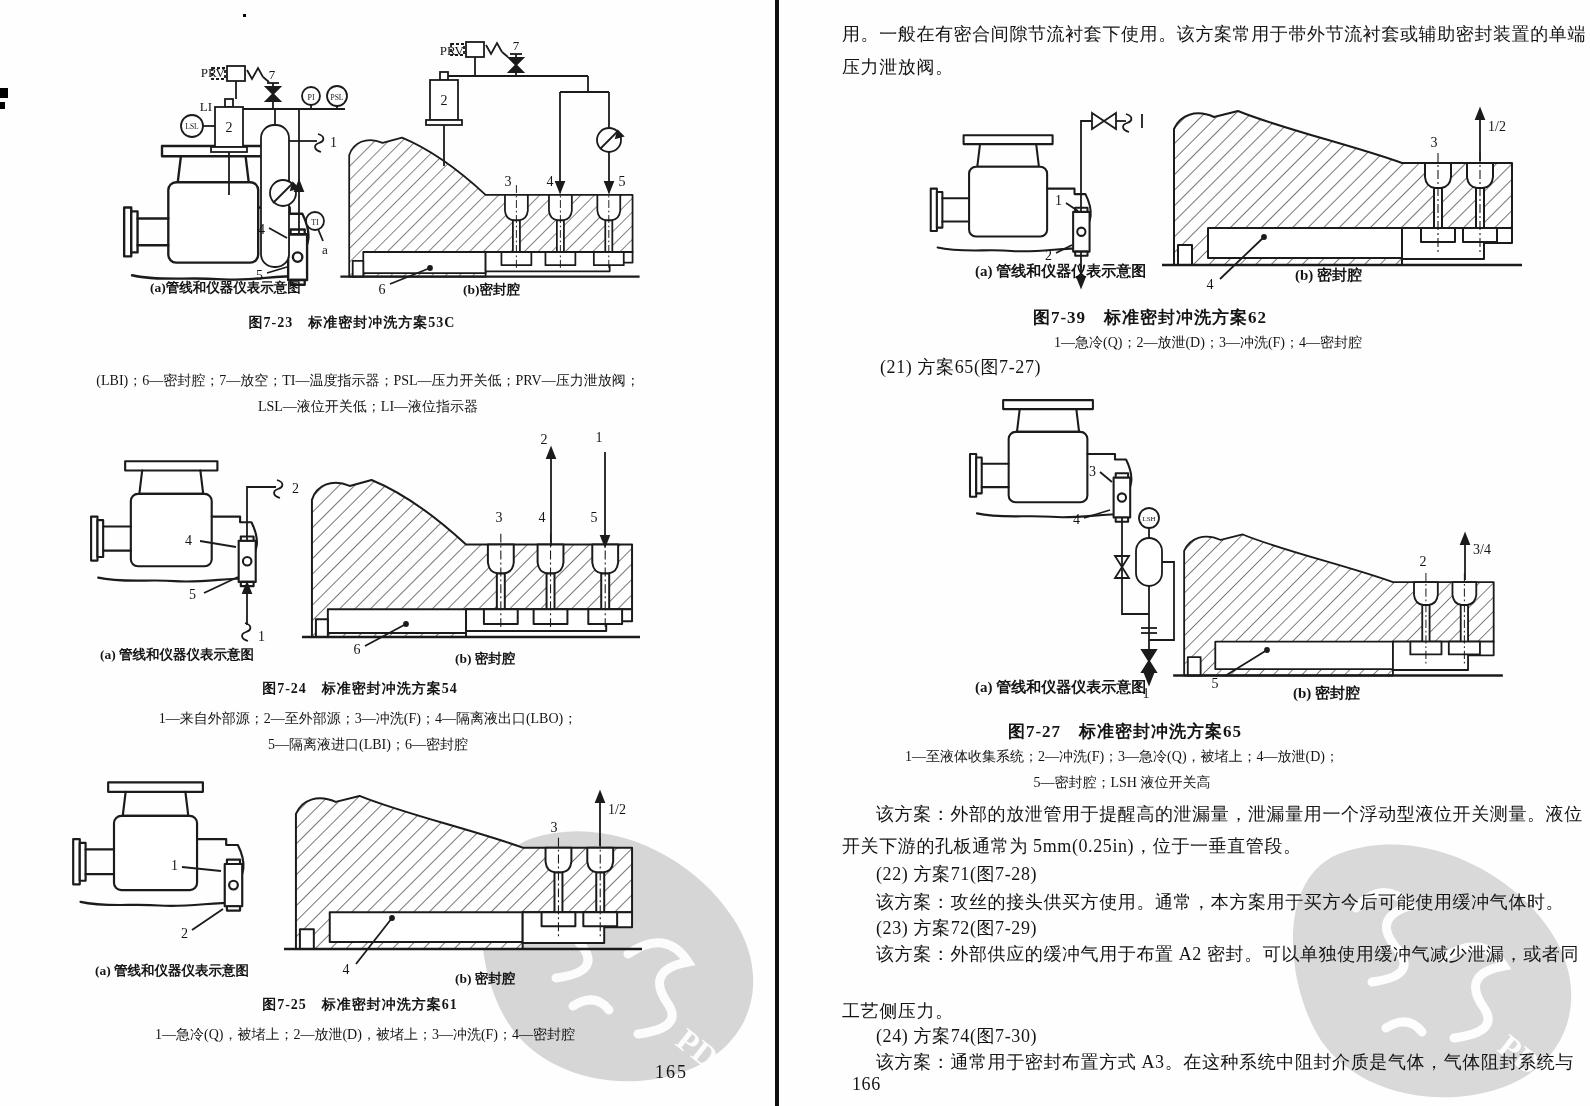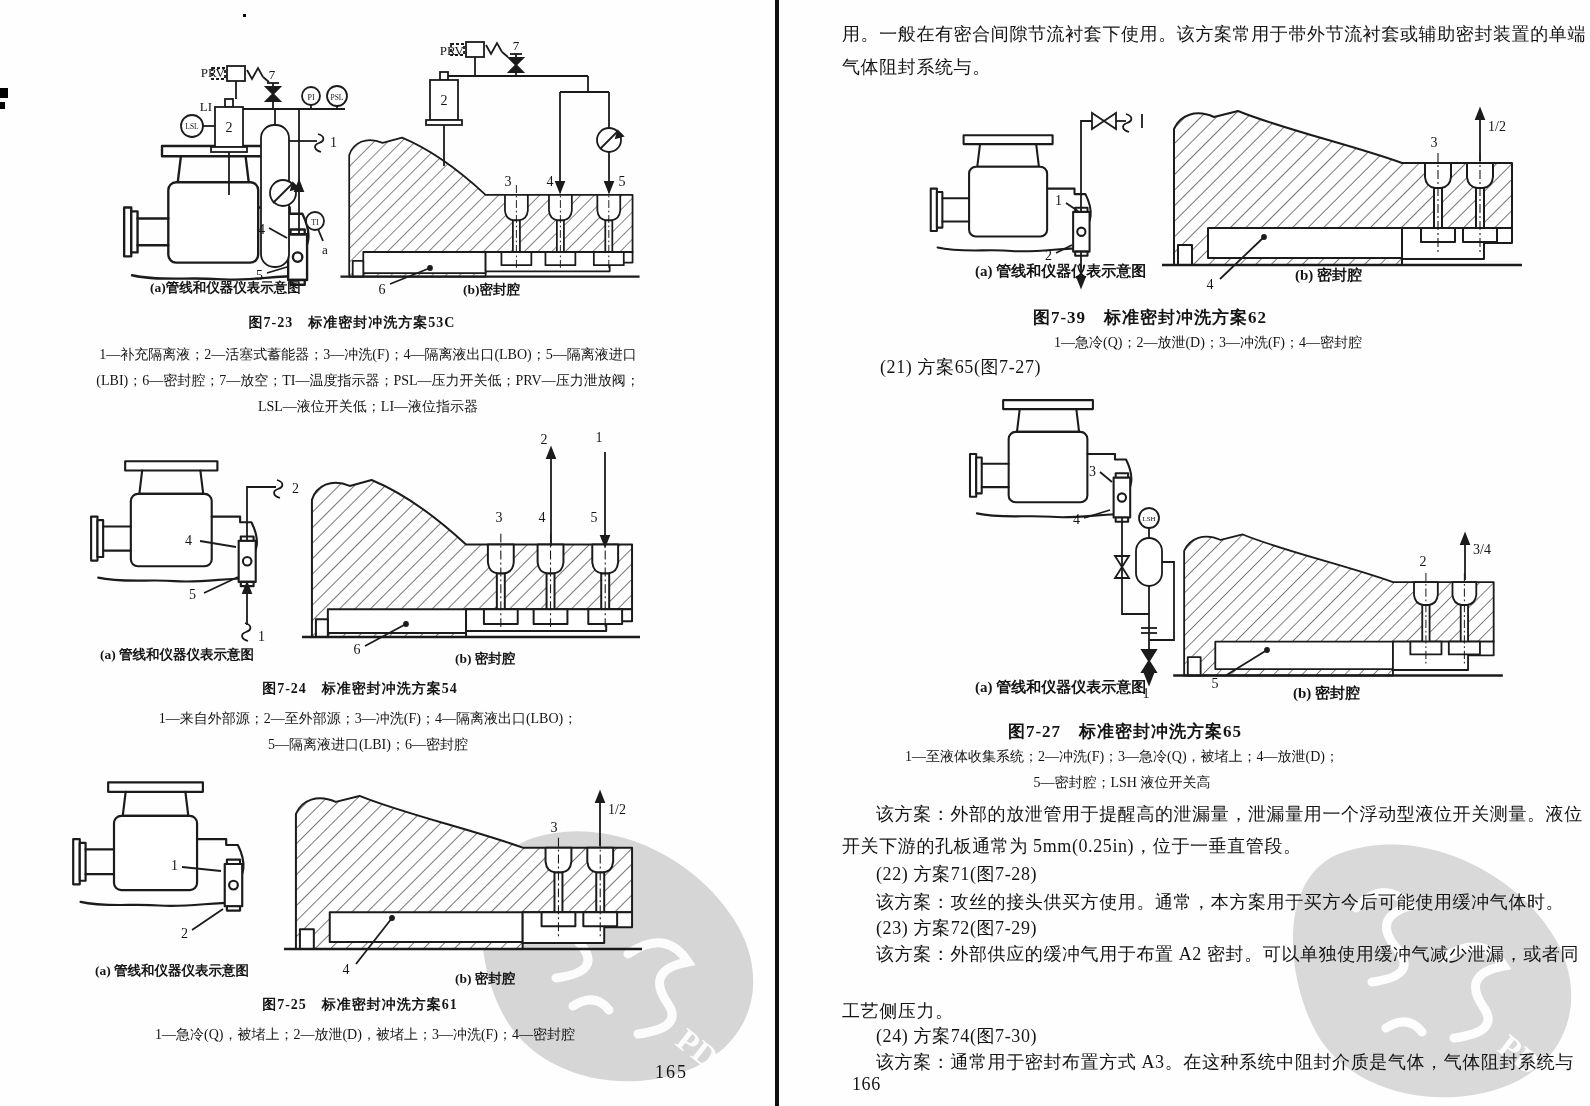--- a/index.html
+++ b/index.html
@@ -347,38 +347,37 @@
     <g fill="#141414" font-size="14">
       <text x="258" y="48" text-anchor="middle">2</text>
       <text x="308" y="36">3/4</text>
       <text x="50" y="170" text-anchor="middle">5</text>
     </g>
   </svg>
 
   <div class="t cap l-cap" style="left:150px;top:279px">(a)管线和仪器仪表示意图</div>
   <div class="t cap l-cap" style="left:463px;top:281px">(b)密封腔</div>
   <div class="t l-title ctr" style="left:352px;top:314px">图7-23　标准密封冲洗方案53C</div>
-  <div class="t l-leg ctr" style="left:368px;top:346px">1—补充隔离液；2—活塞式蓄能器；3—冲洗(F)；4—隔离液出口(LBO)；5—隔离液进口</div>
   <div class="t l-leg ctr" style="left:368px;top:372px">(LBI)；6—密封腔；7—放空；TI—温度指示器；PSL—压力开关低；PRV—压力泄放阀；</div>
   <div class="t l-leg ctr" style="left:368px;top:398px">LSL—液位开关低；LI—液位指示器</div>
 
   <div class="t cap l-cap" style="left:100px;top:646px">(a) 管线和仪器仪表示意图</div>
   <div class="t cap l-cap" style="left:455px;top:650px">(b) 密封腔</div>
   <div class="t l-title ctr" style="left:360px;top:680px">图7-24　标准密封冲洗方案54</div>
   <div class="t l-leg ctr" style="left:368px;top:710px">1—来自外部源；2—至外部源；3—冲洗(F)；4—隔离液出口(LBO)；</div>
   <div class="t l-leg ctr" style="left:368px;top:736px">5—隔离液进口(LBI)；6—密封腔</div>
 
   <div class="t cap l-cap" style="left:95px;top:962px">(a) 管线和仪器仪表示意图</div>
   <div class="t cap l-cap" style="left:455px;top:970px">(b) 密封腔</div>
   <div class="t l-title ctr" style="left:360px;top:996px">图7-25　标准密封冲洗方案61</div>
   <div class="t l-leg ctr" style="left:365px;top:1026px">1—急冷(Q)，被堵上；2—放泄(D)，被堵上；3—冲洗(F)；4—密封腔</div>
   <div class="t pageno" style="left:655px;top:1062px">165</div>
 
   <div class="t body" style="left:842px;top:22px">用。一般在有密合间隙节流衬套下使用。该方案常用于带外节流衬套或辅助密封装置的单端</div>
-  <div class="t body" style="left:842px;top:55px">气体阻封系统与。</div>
+  <div class="t body" style="left:842px;top:55px">压力泄放阀。</div>
 
   <div class="t cap r-cap" style="left:975px;top:262px">(a) 管线和仪器仪表示意图</div>
   <div class="t cap r-cap" style="left:1295px;top:266px">(b) 密封腔</div>
   <div class="t r-title ctr" style="left:1150px;top:306px">图7-39　标准密封冲洗方案62</div>
   <div class="t r-leg ctr" style="left:1208px;top:334px">1—急冷(Q)；2—放泄(D)；3—冲洗(F)；4—密封腔</div>
 
   <div class="t body" style="left:880px;top:355px">(21) 方案65(图7-27)</div>
 
   <div class="t cap r-cap" style="left:975px;top:678px">(a) 管线和仪器仪表示意图</div>
   <div class="t cap r-cap" style="left:1293px;top:684px">(b) 密封腔</div>

